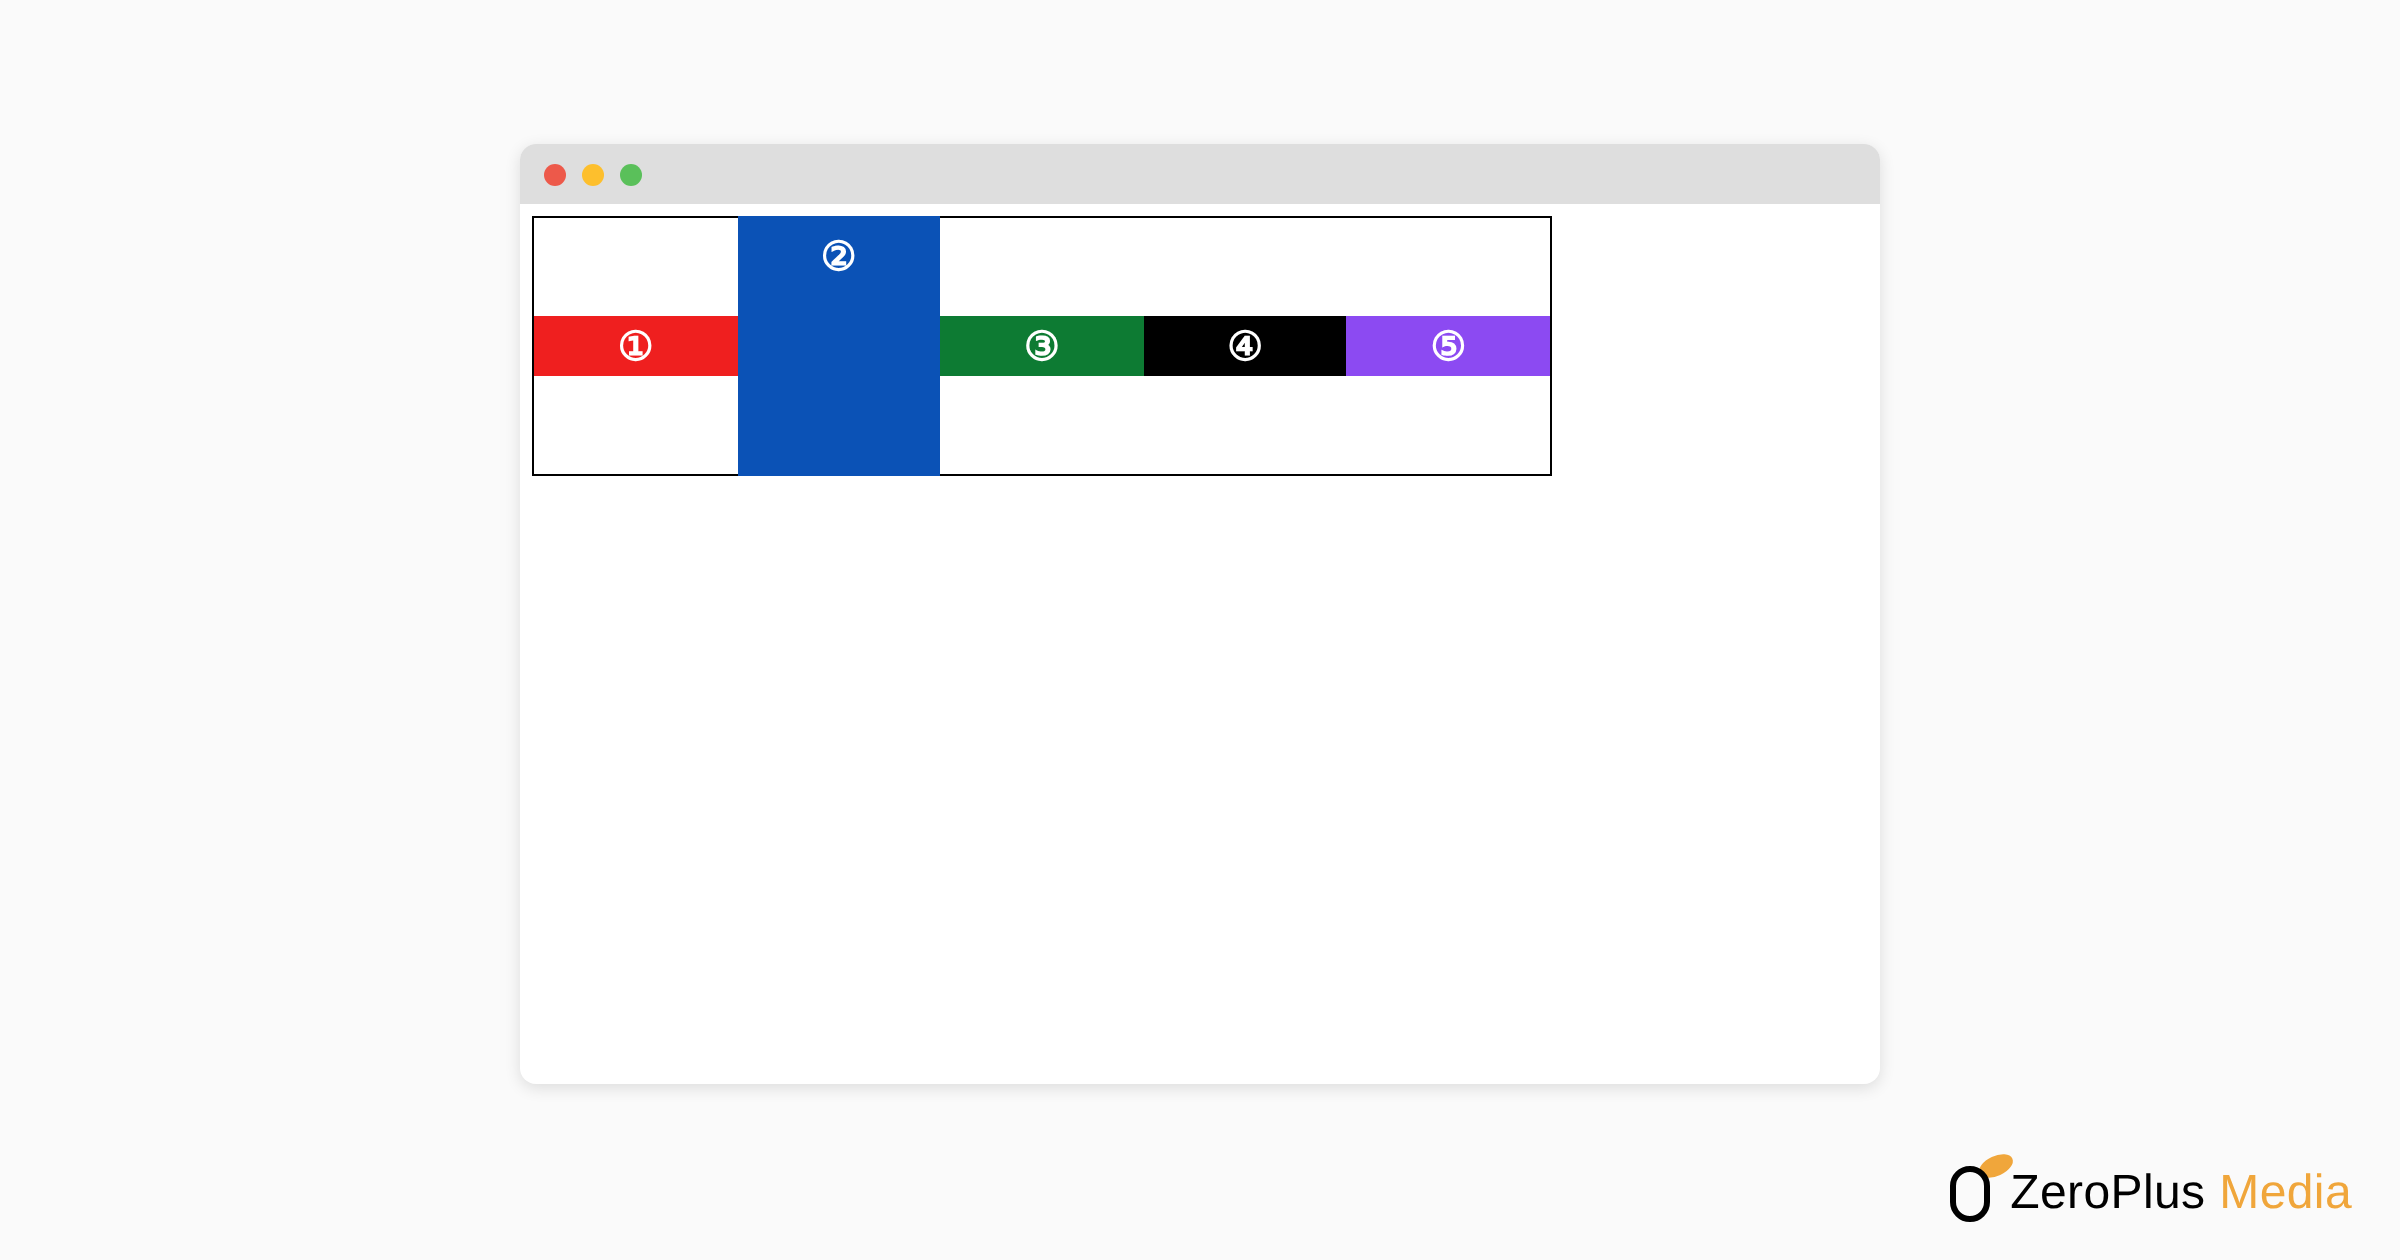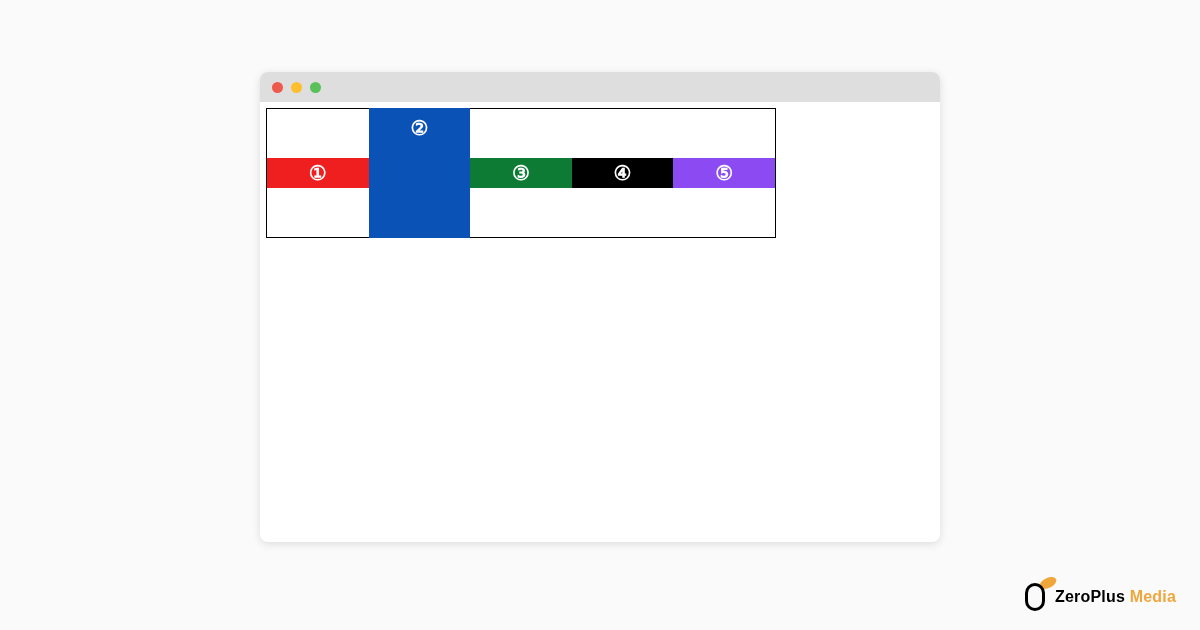--- a/index.html
+++ b/index.html
@@ -70,21 +70,21 @@
     width: 24px; height: 30px; position: relative;
   }
   .logo-mark .zero {
     width: 20px; height: 28px; border: 3px solid #000; border-radius: 10px;
     position: absolute; left: 0; top: 1px;
   }
   .logo-mark .swoosh {
     width: 18px; height: 10px; background: #f0a63b; border-radius: 50%;
     position: absolute; right: -8px; top: -4px; transform: rotate(-25deg);
   }
-  .logo-text { font-size: 16px; font-weight: 700; color: #000; letter-spacing: 0.2px; }
+  .logo-text { font-size: 24px; font-weight: 400; color: #000; letter-spacing: 0.2px; }
   .logo-text .accent { color: #f0a63b; }
 </style>
 </head>
 <body>
 
 <div class="browser-window">
   <div class="titlebar">
     <span class="dot red"></span>
     <span class="dot yellow"></span>
     <span class="dot green"></span>

